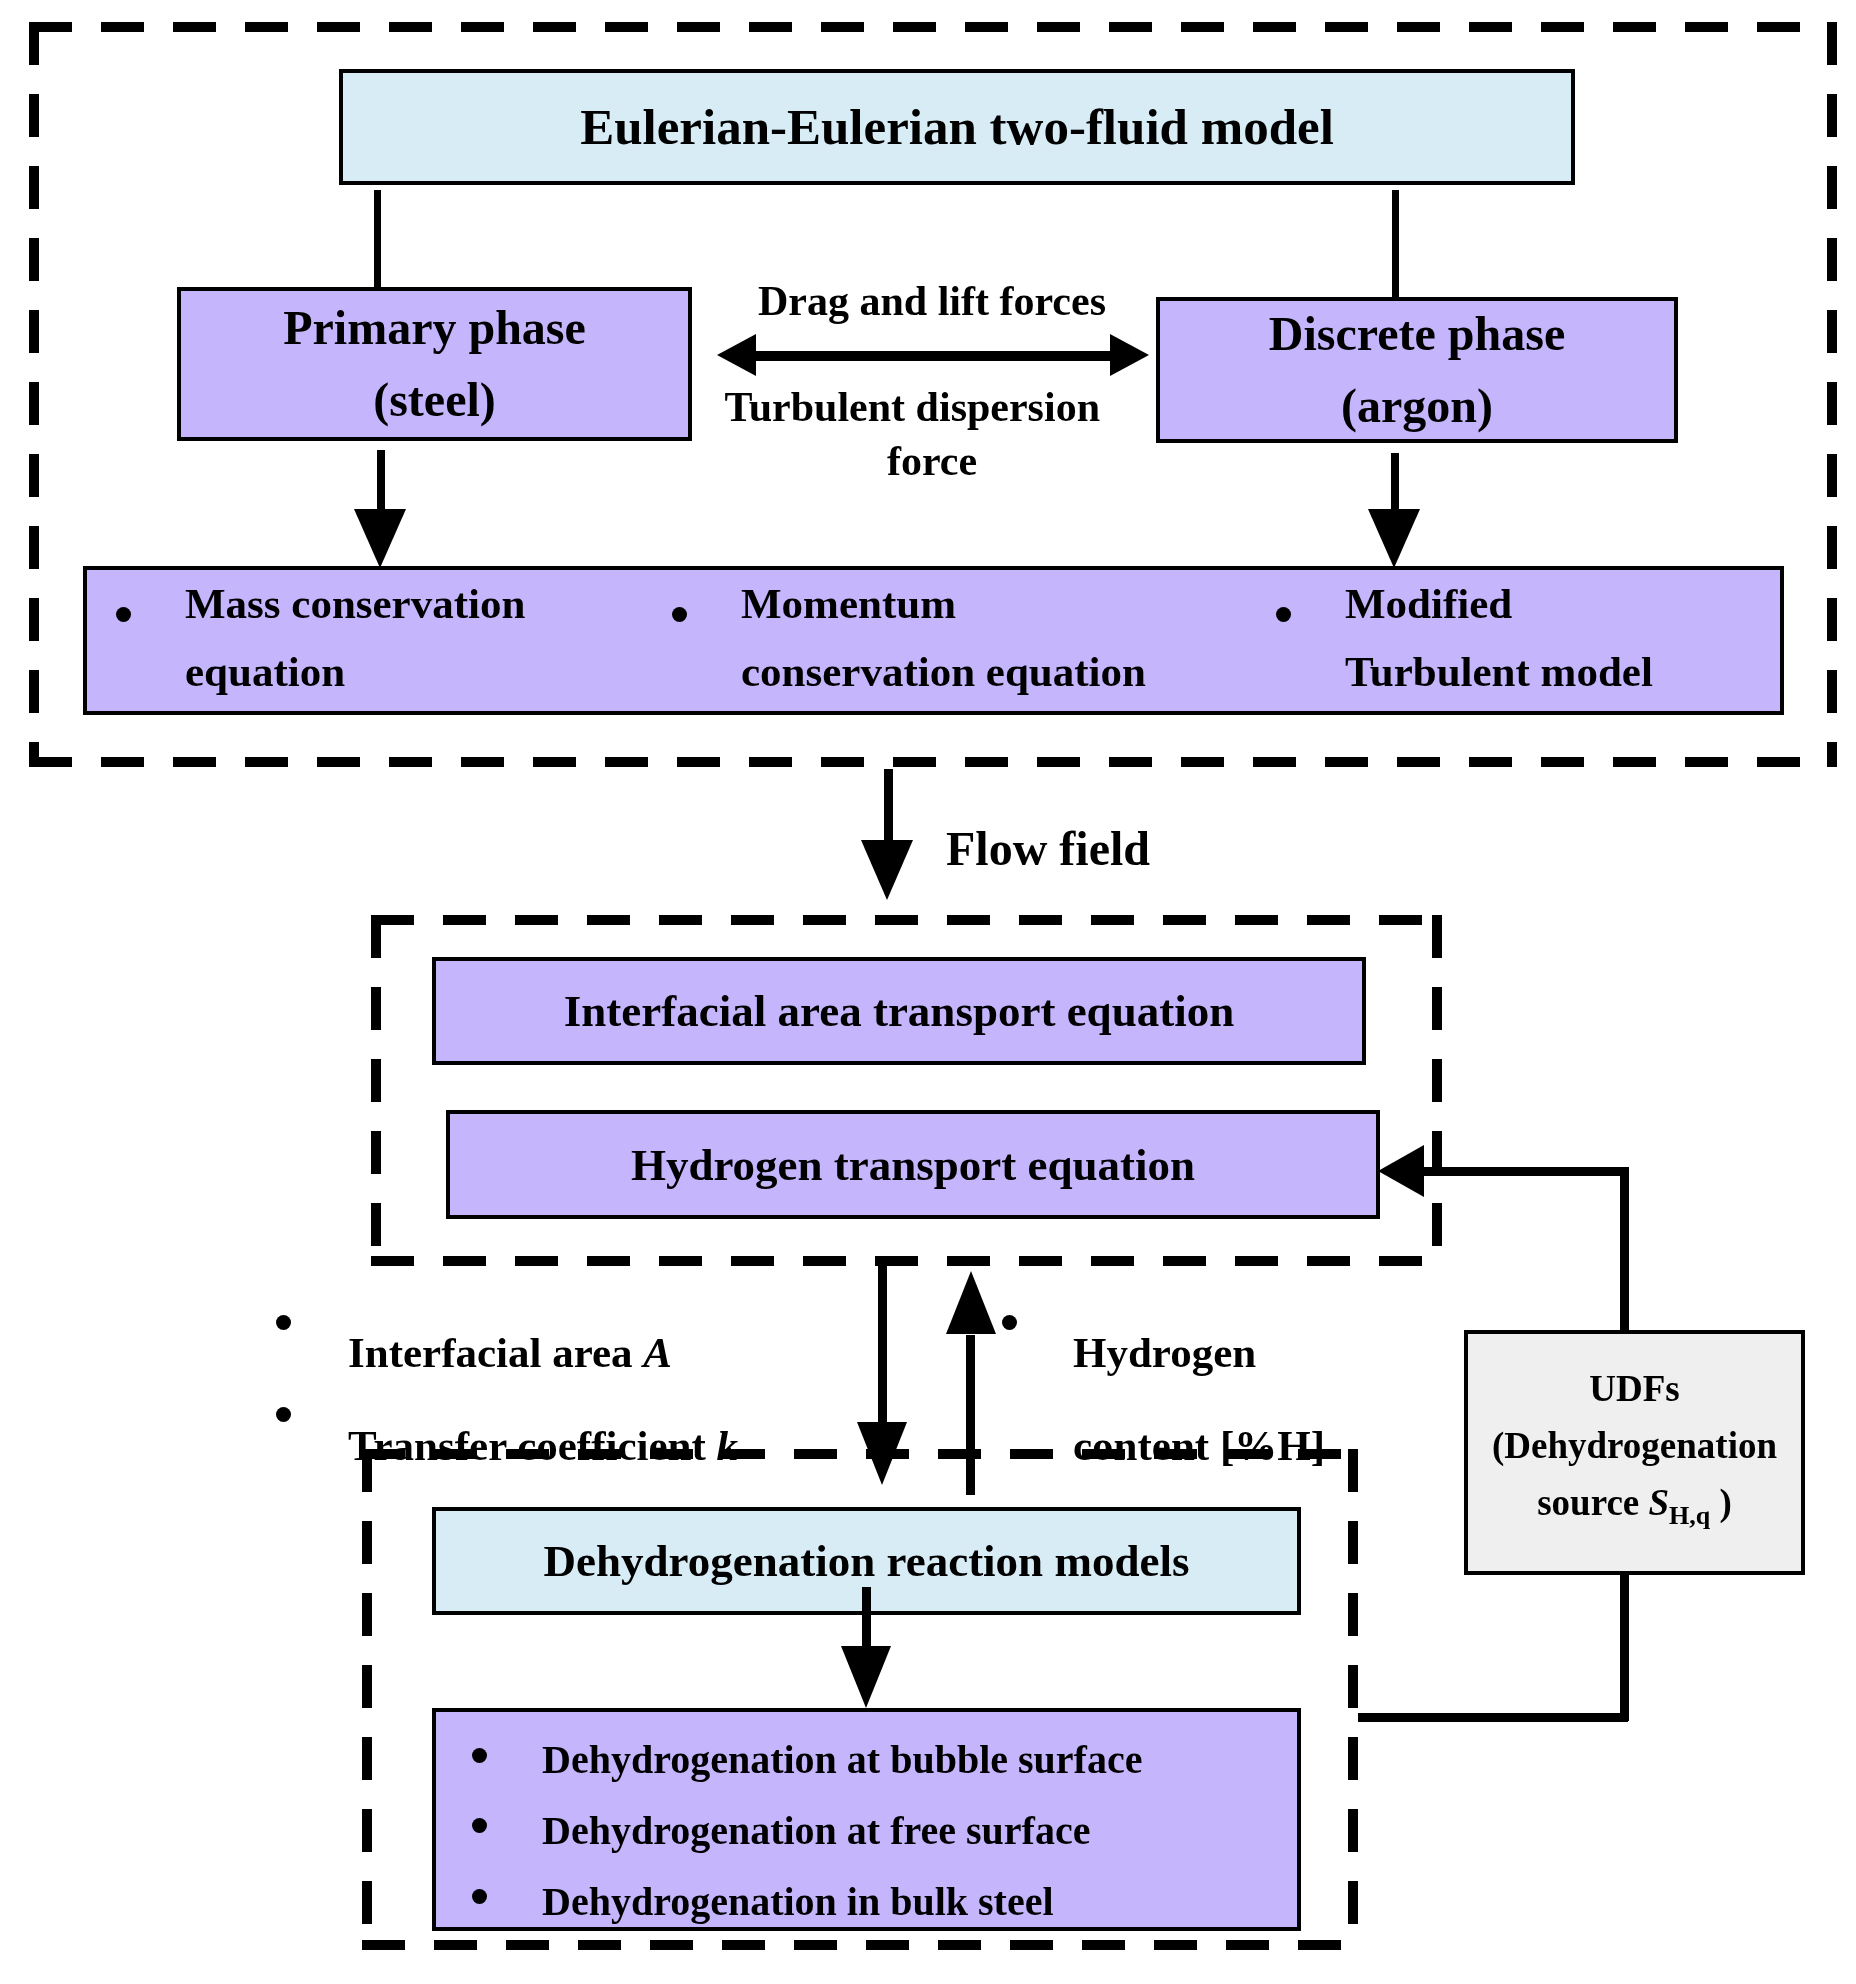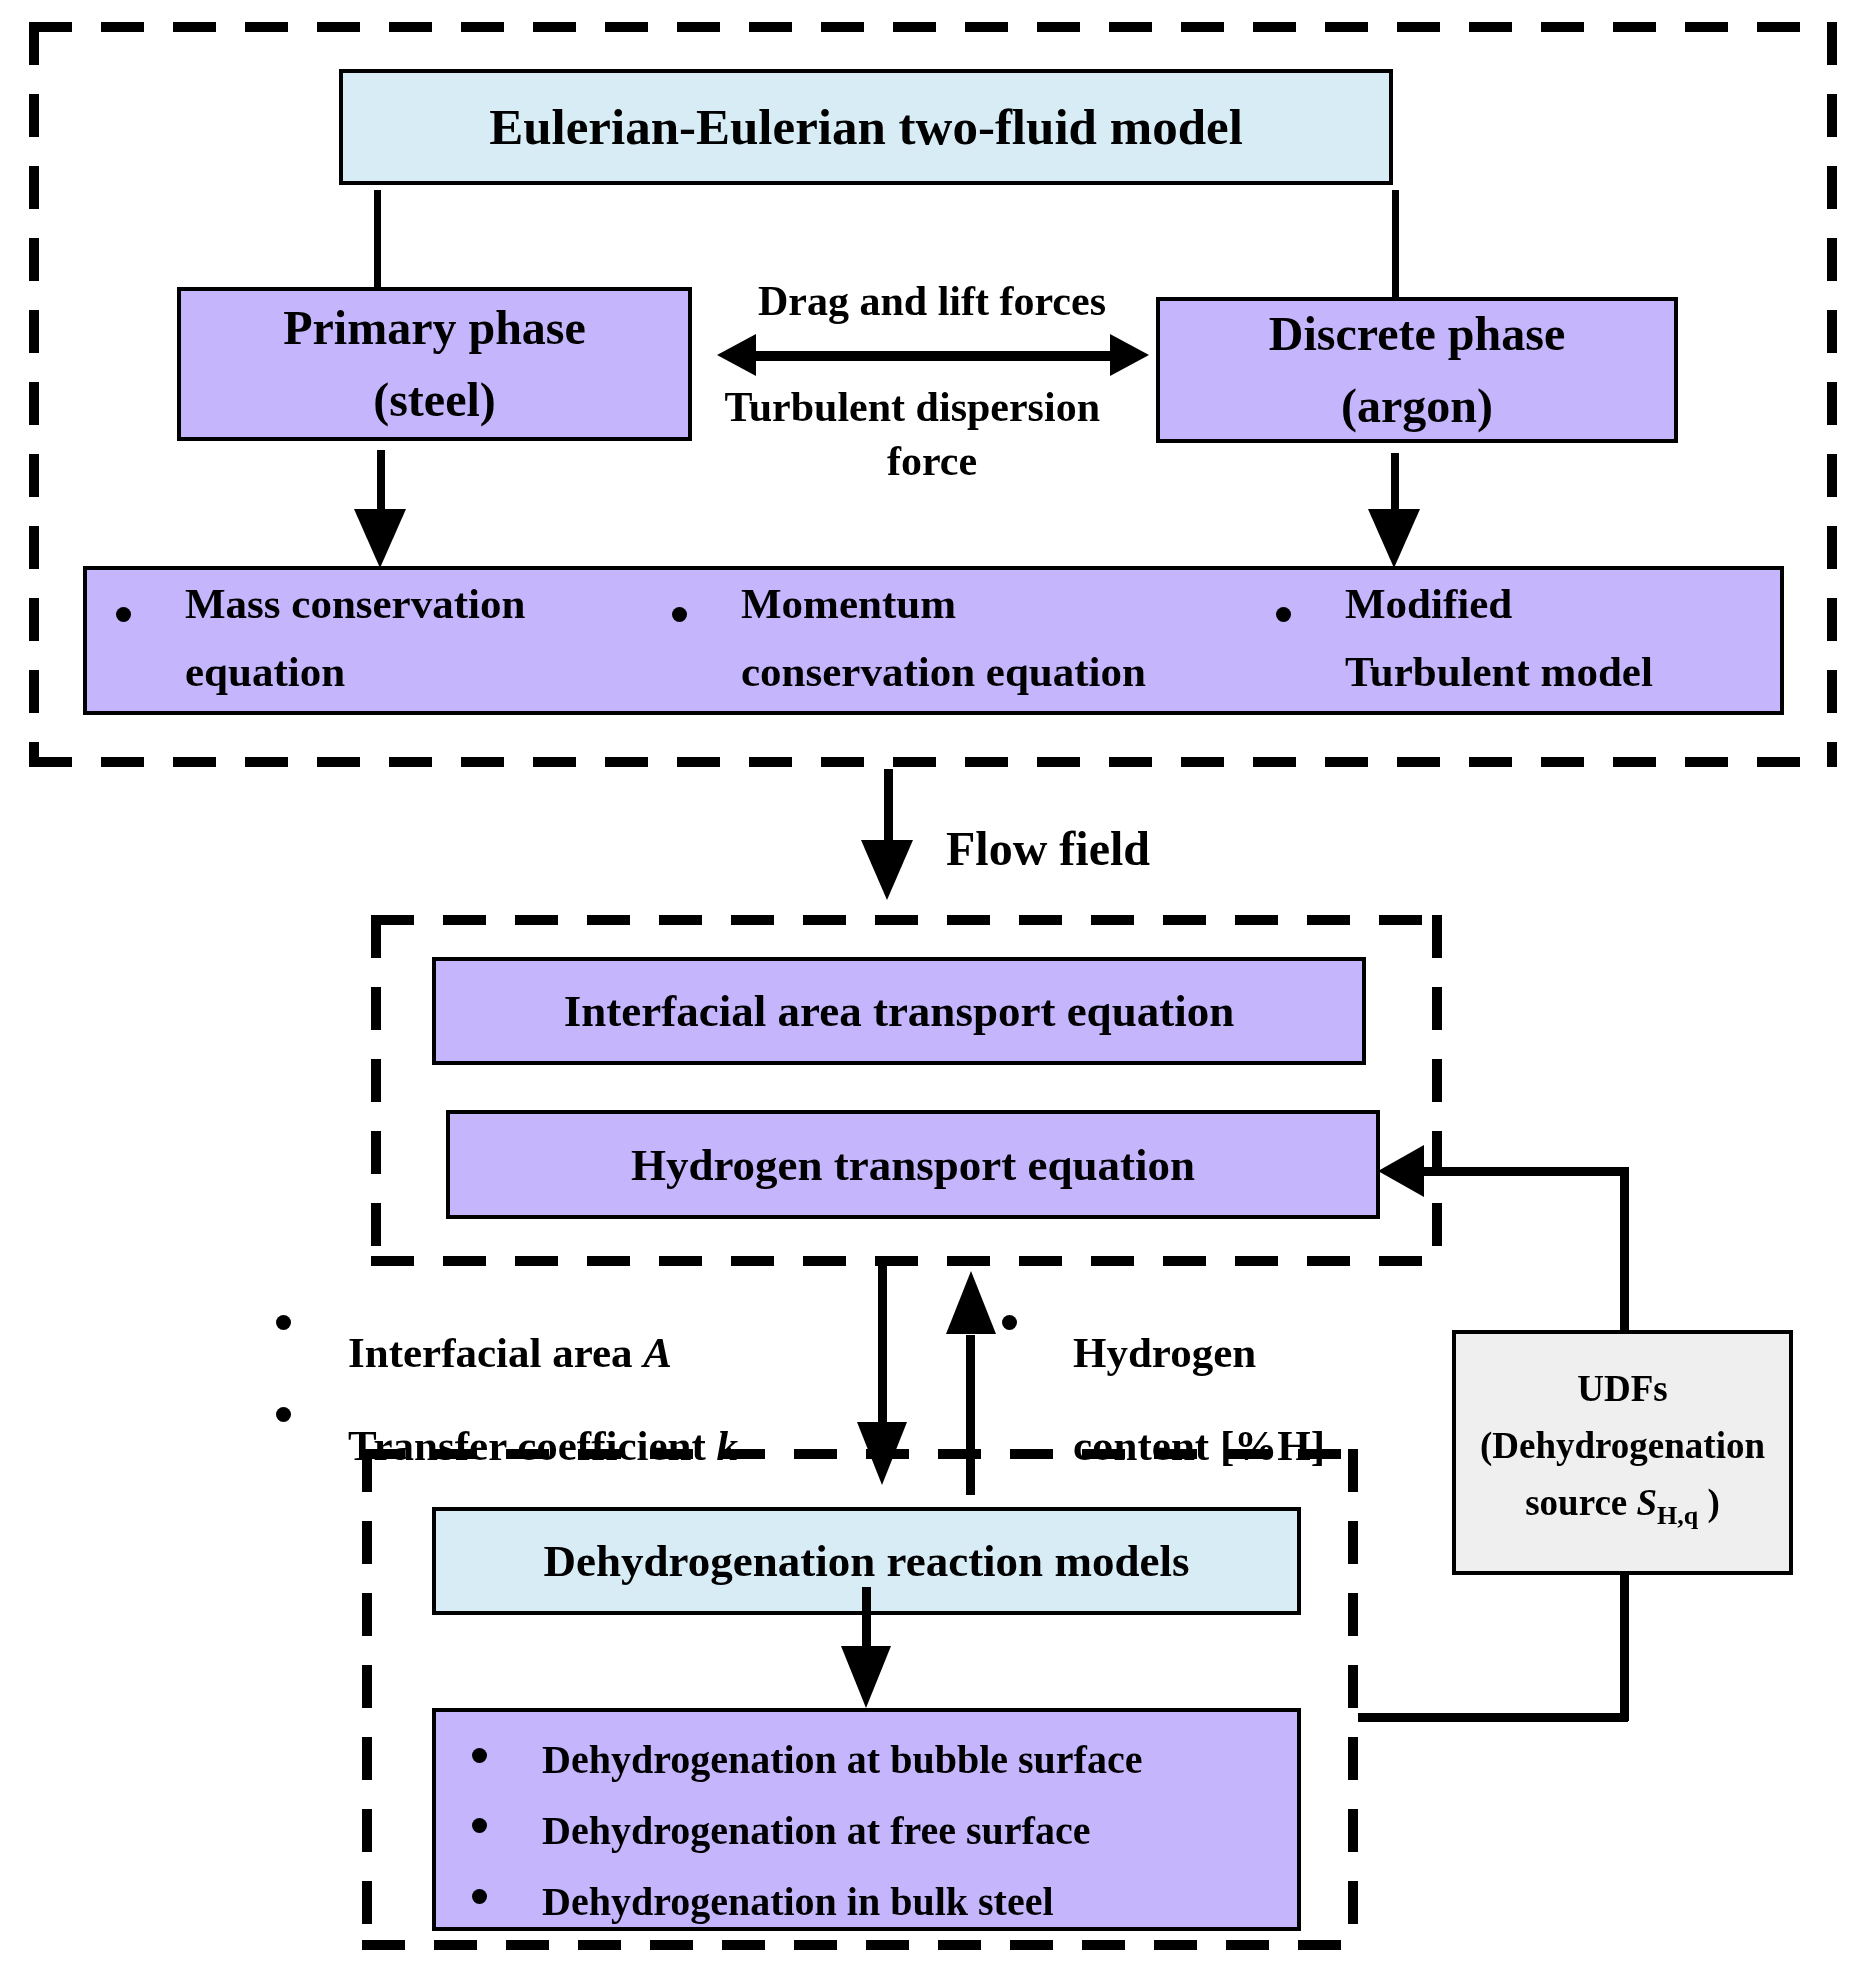--- a/index.html
+++ b/index.html
@@ -5,37 +5,37 @@
   :root{ --blue:#d8ecf6; --gray:#efefef; }
   html,body{margin:0;padding:0;background:#fff;}
   #canvas{
     position:relative;width:1856px;height:1984px;background:#fff;
     font-family:"Liberation Serif","DejaVu Serif",serif;font-weight:700;color:#000;
     overflow:hidden;
   }
   .abs{position:absolute;}
   .solid{position:absolute;border:4.6px solid #000;background:#c4b5fd;box-sizing:border-box;}
   .fill-blue{background:var(--blue);}
-  .fill-gray{background:var(--gray);}
+  .fill-gray{background:var(--gray);margin-left:12px;}
   .center{display:flex;flex-direction:column;justify-content:center;align-items:center;text-align:center;}
   .line{position:absolute;background:#000;}
   .tri{position:absolute;width:0;height:0;}
   .dot{position:absolute;width:15.4px;height:15.4px;border-radius:50%;background:#000;}
   .it{font-style:italic;}
   .sub{font-size:26px;vertical-align:-9.2px;}
   
   .dbox{position:absolute;}
   .dbox .et,.dbox .eb{position:absolute;left:0;right:0;height:10px;background:repeating-linear-gradient(90deg,#000 0 43px,transparent 43px 72px);}
   .dbox .et{top:0;} .dbox .eb{bottom:0;}
   .dbox .el,.dbox .er{position:absolute;top:0;bottom:0;width:10px;background:repeating-linear-gradient(180deg,#000 0 43px,transparent 43px 72px);}
   .dbox .el{left:0;} .dbox .er{right:0;}
 
   
   #boxA{left:29px;top:21.6px;width:1808px;height:745px;}
-  #modelBox{left:339px;top:69px;width:1054px;height:116px;font-size:51px;}
+  #modelBox{left:339px;top:69px;width:1236px;height:116px;font-size:51px;}
   #stubL{left:374px;top:190px;width:7px;height:99px;}
   #stubR{left:1392px;top:190px;width:7px;height:109px;}
   #primaryBox{left:177px;top:287px;width:515px;height:154px;font-size:48px;line-height:72px;}
   #discreteBox{left:1156px;top:297px;width:522px;height:146px;font-size:48px;line-height:72px;}
   #dragLabel{left:724px;top:277px;width:416px;text-align:center;font-size:42px;}
   #dblStem{left:749px;top:351px;width:367px;height:10px;}
   #dblHeadL{left:717px;top:334px;border-top:21.6px solid transparent;border-bottom:21.6px solid transparent;border-right:39px solid #000;}
   #dblHeadR{left:1110px;top:334px;border-top:21.6px solid transparent;border-bottom:21.6px solid transparent;border-left:39px solid #000;}
   #turbLabel1{left:684px;top:383px;width:416px;text-align:right;font-size:42px;}
   #turbLabel2{left:724px;top:437px;width:416px;text-align:center;font-size:42px;}

